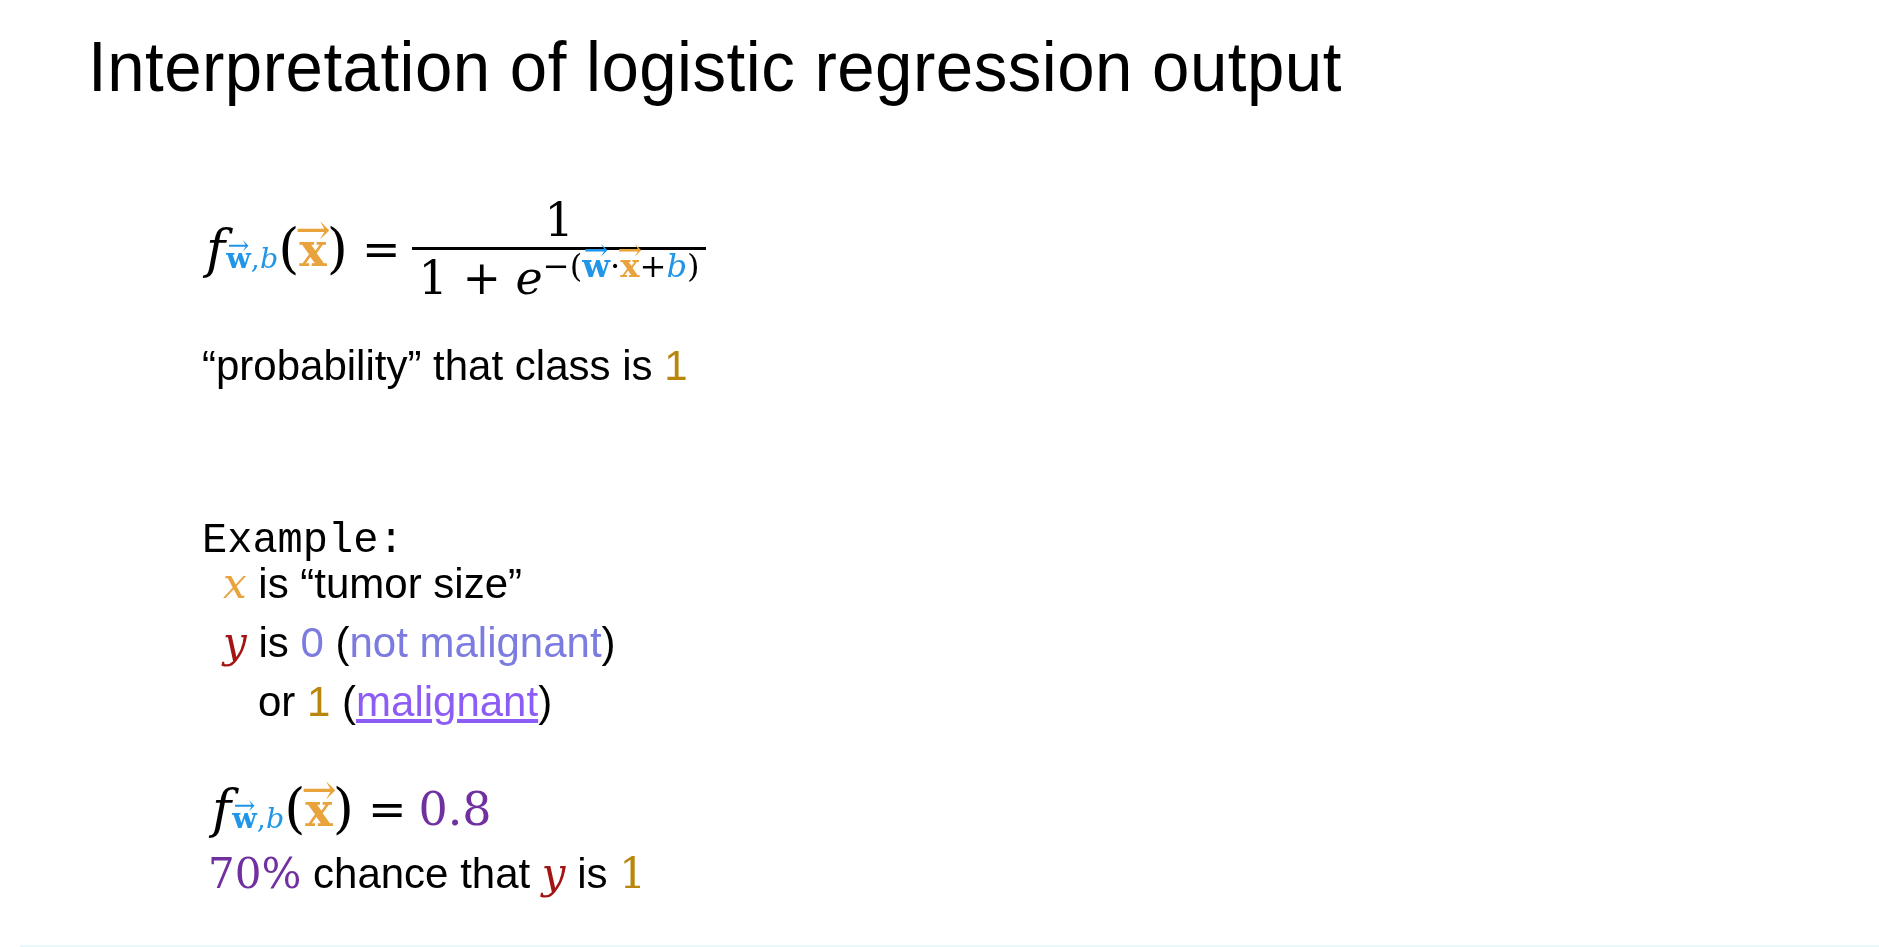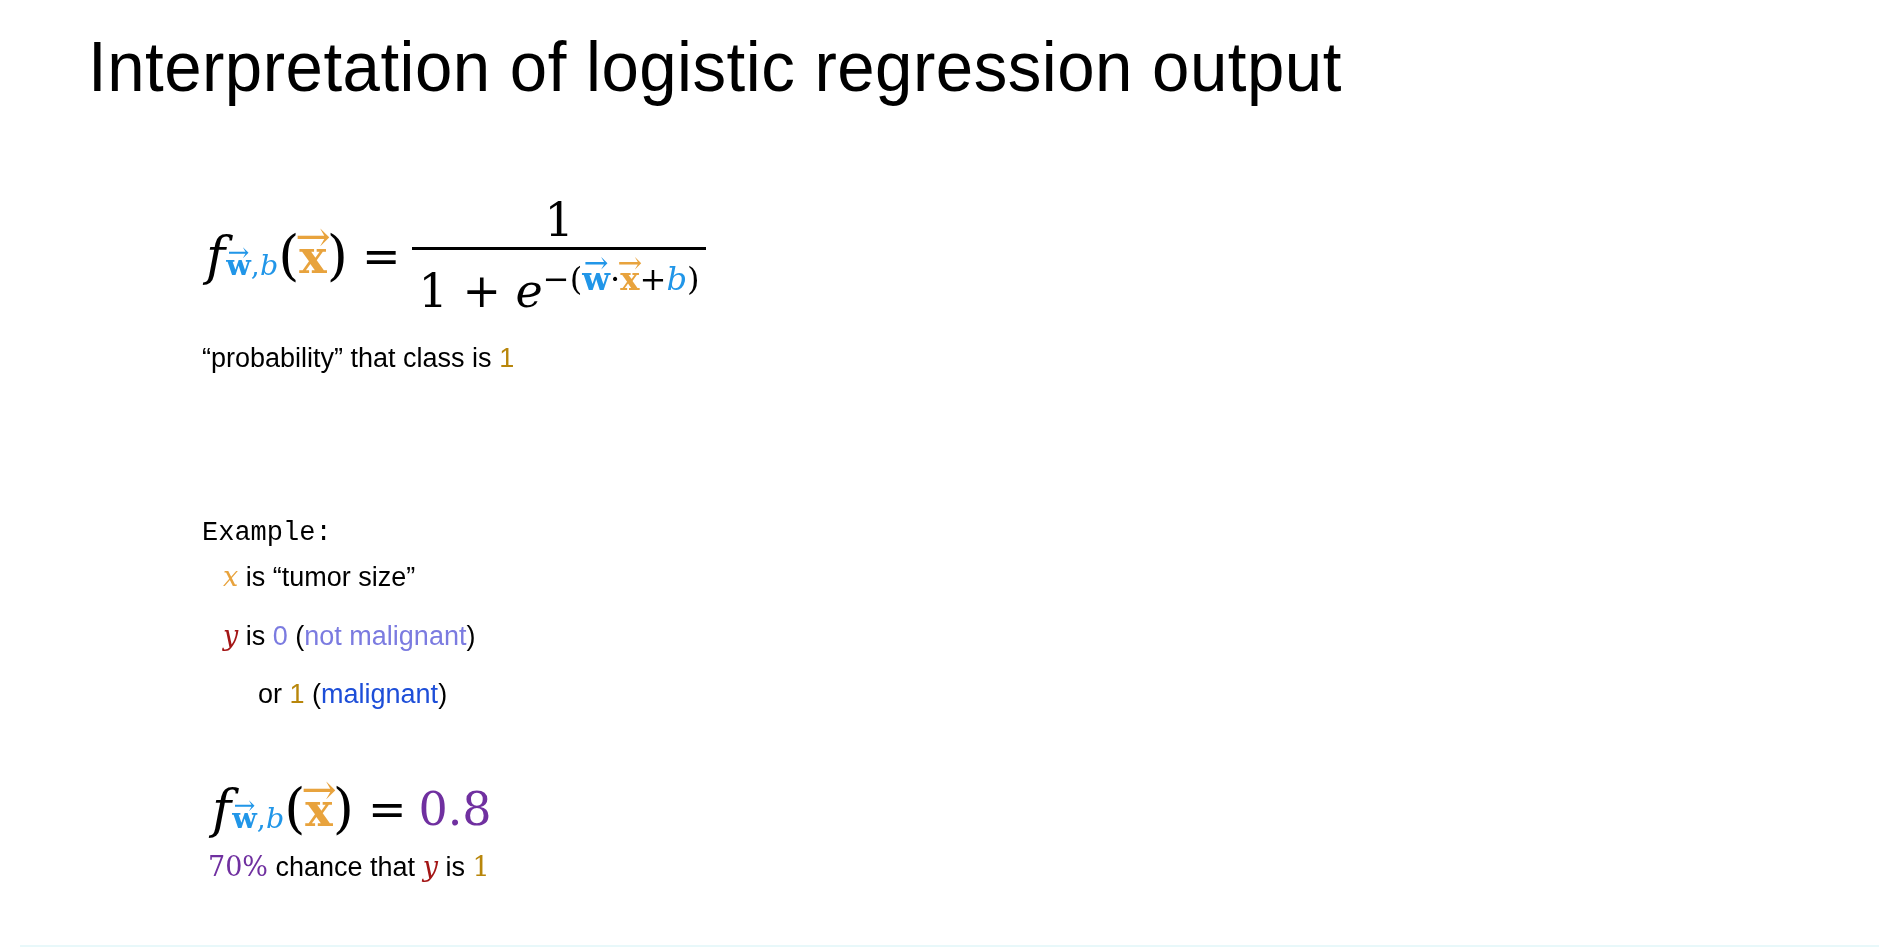--- a/index.html
+++ b/index.html
@@ -109,36 +109,36 @@
   .frac .num {
     padding: 0 10px 2px 10px;
     font-family: "DejaVu Serif", serif;
   }
   .frac .bar {
     width: 100%;
     height: 3px;
     background: #000;
   }
   .frac .den {
-    padding: 17px 6px 0 6px;
+    padding: 4px 6px 0 6px;
     font-family: "DejaVu Serif", serif;
     white-space: nowrap;
   }
   .expo {
     font-size: 0.70em;
     position: relative;
     top: -0.52em;
     white-space: nowrap;
   }
 
   
   .txt {
     position: absolute;
     font-family: "Liberation Sans", sans-serif;
-    font-size: 27px;
+    font-size: 42px;
     line-height: 1.0;
     color: #000000;
     white-space: nowrap;
   }
 
   .line-prob    { left: 182px; top: 345px; }
   .line-example { left: 182px; top: 520px; font-family: Liberation Mono, monospace; }
   .line-x       { left: 203px; top: 563px; }
   .line-y       { left: 203px; top: 622px; text-align: center; }
   .line-or      { left: 238px; top: 681px; }
@@ -155,21 +155,21 @@
     line-height: 1;
     white-space: nowrap;
   }
 
   
   .c-blue   { color: #2196E8; }
   .c-orange { color: #E8A33D; }
   .c-gold   { color: #B8860B; }
   .c-red    { color: #A31515; }
   .c-peri   { color: #7B7BE0; }
-  .c-brown  { color: #1d4ed8; }
+  .c-brown  { color: #8b5cf6; text-decoration: underline; }
   .c-purple { color: #7030A0; }
   .c-black  { color: #000000; }
 
   
   .bottom-rule {
     position: absolute;
     left: 0;
     right: 0;
     bottom: 0;
     height: 2px;

